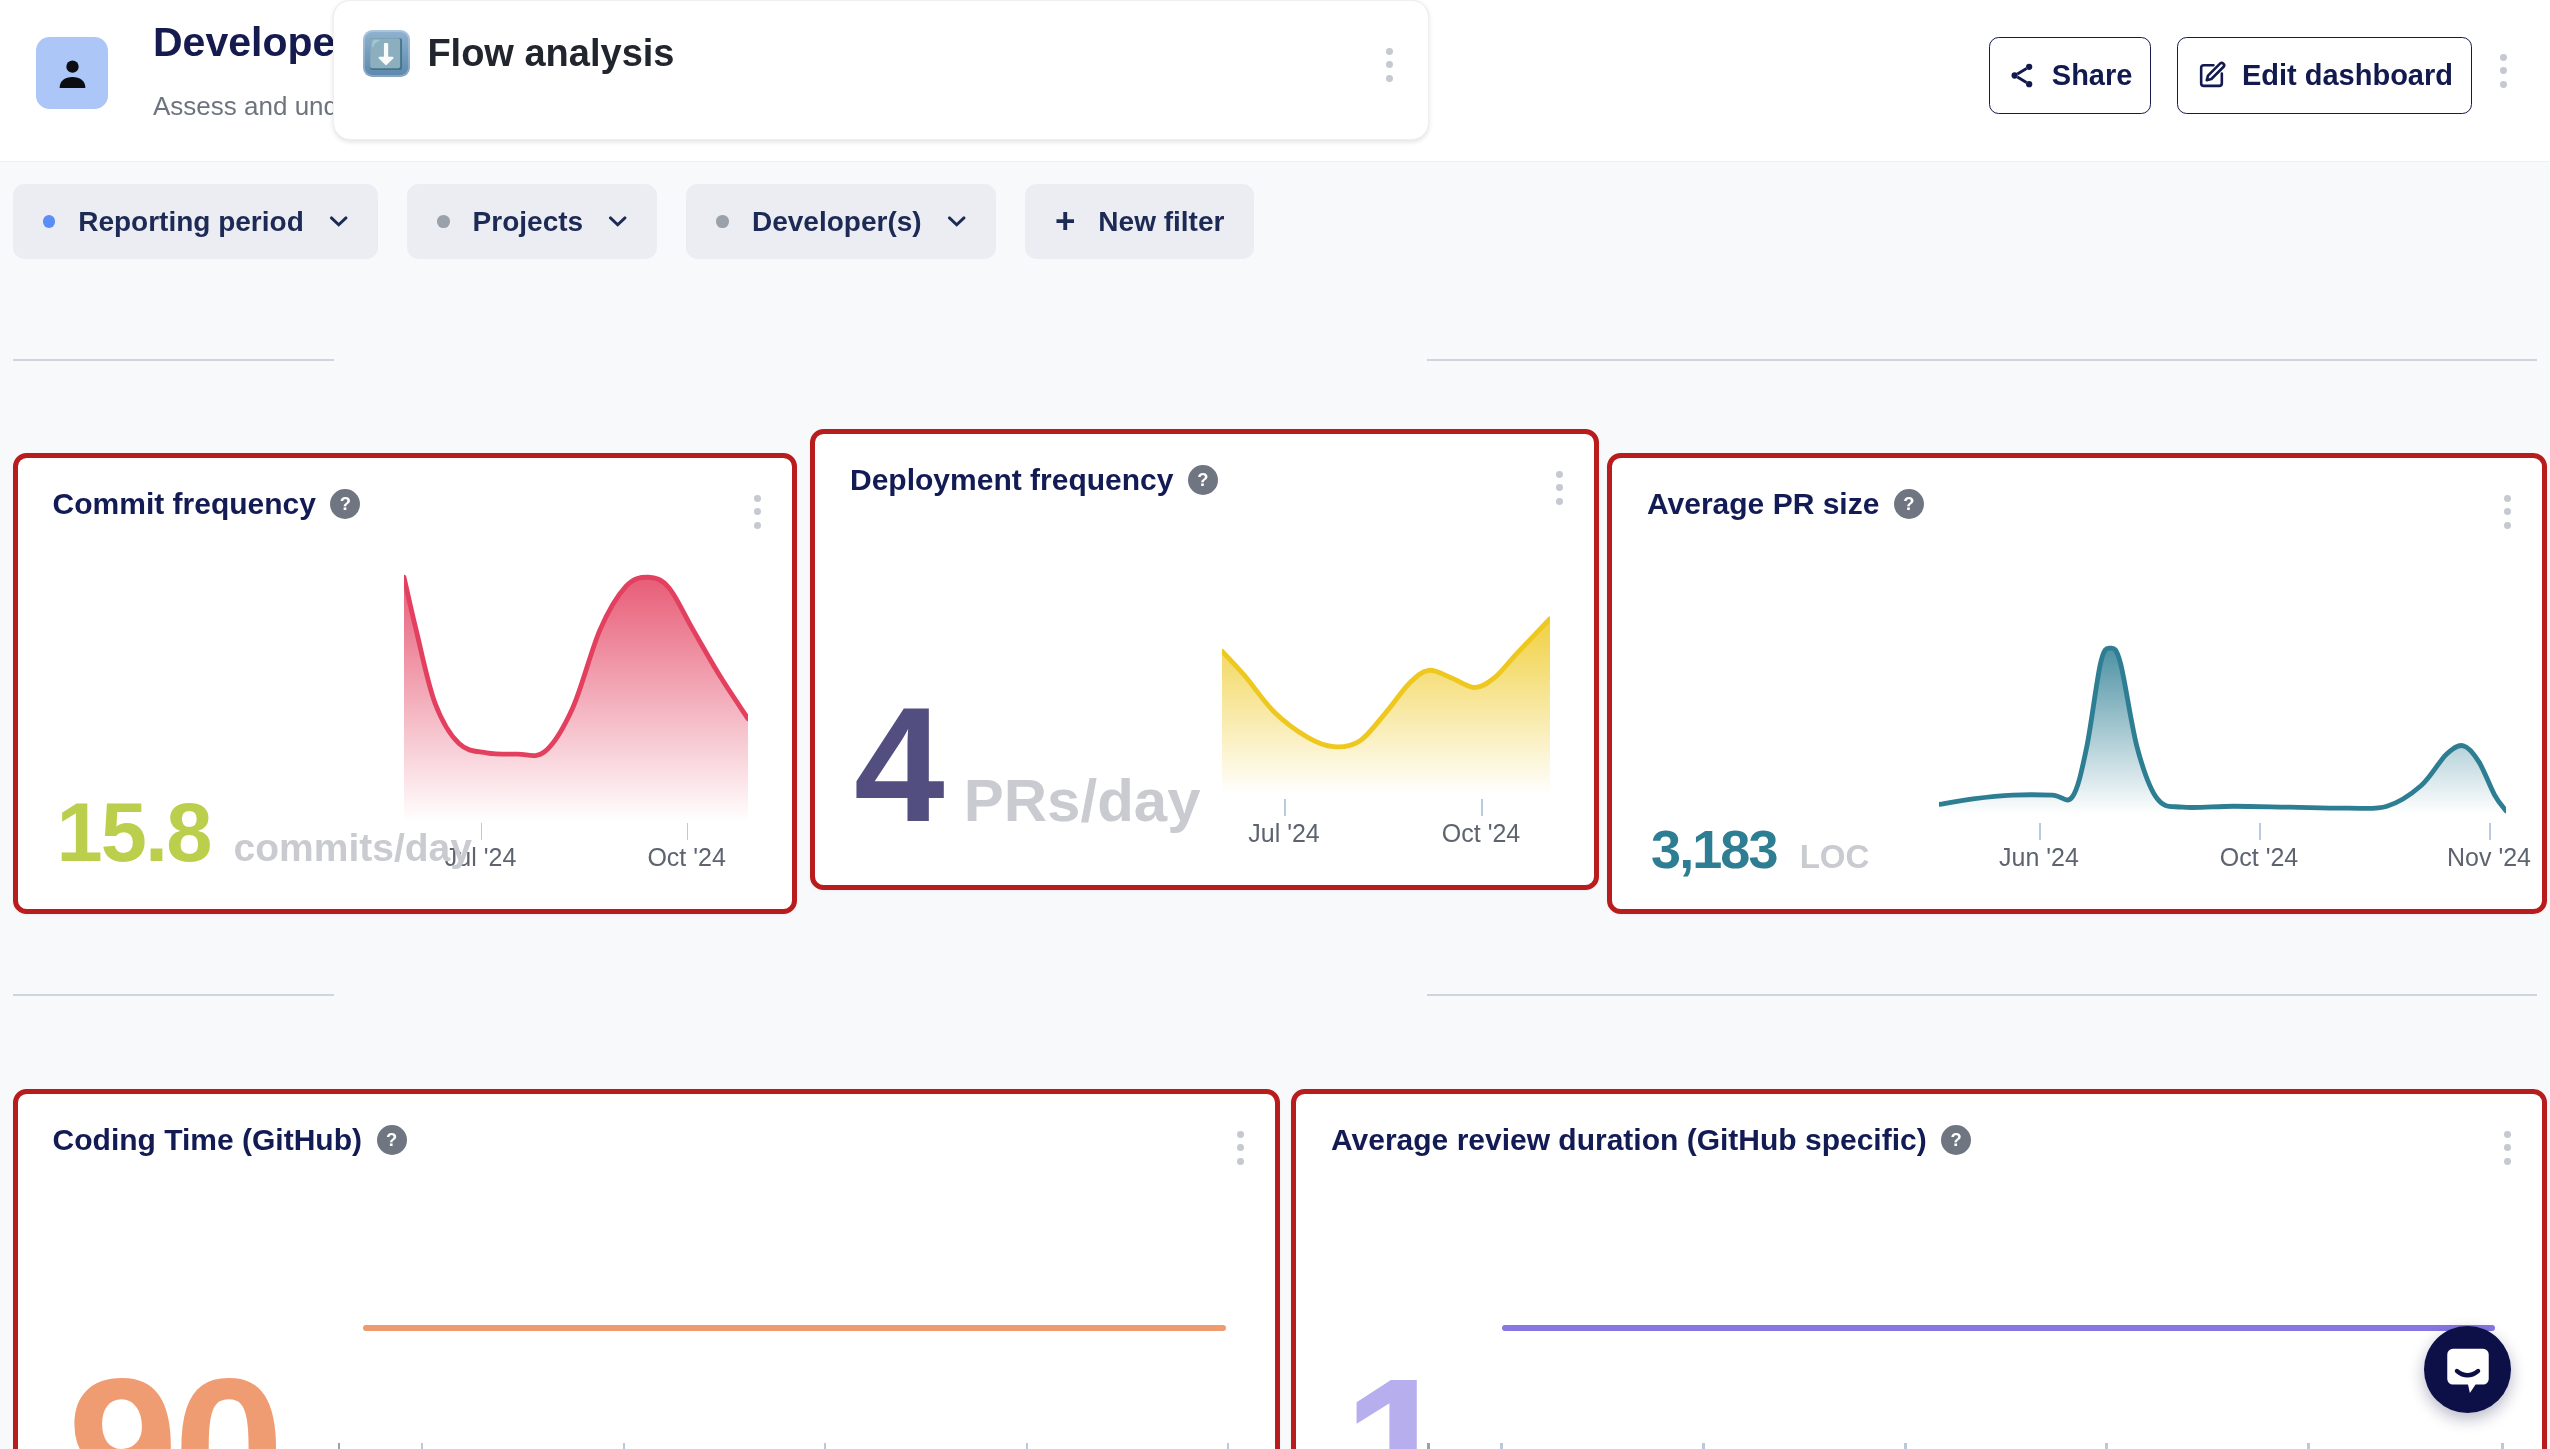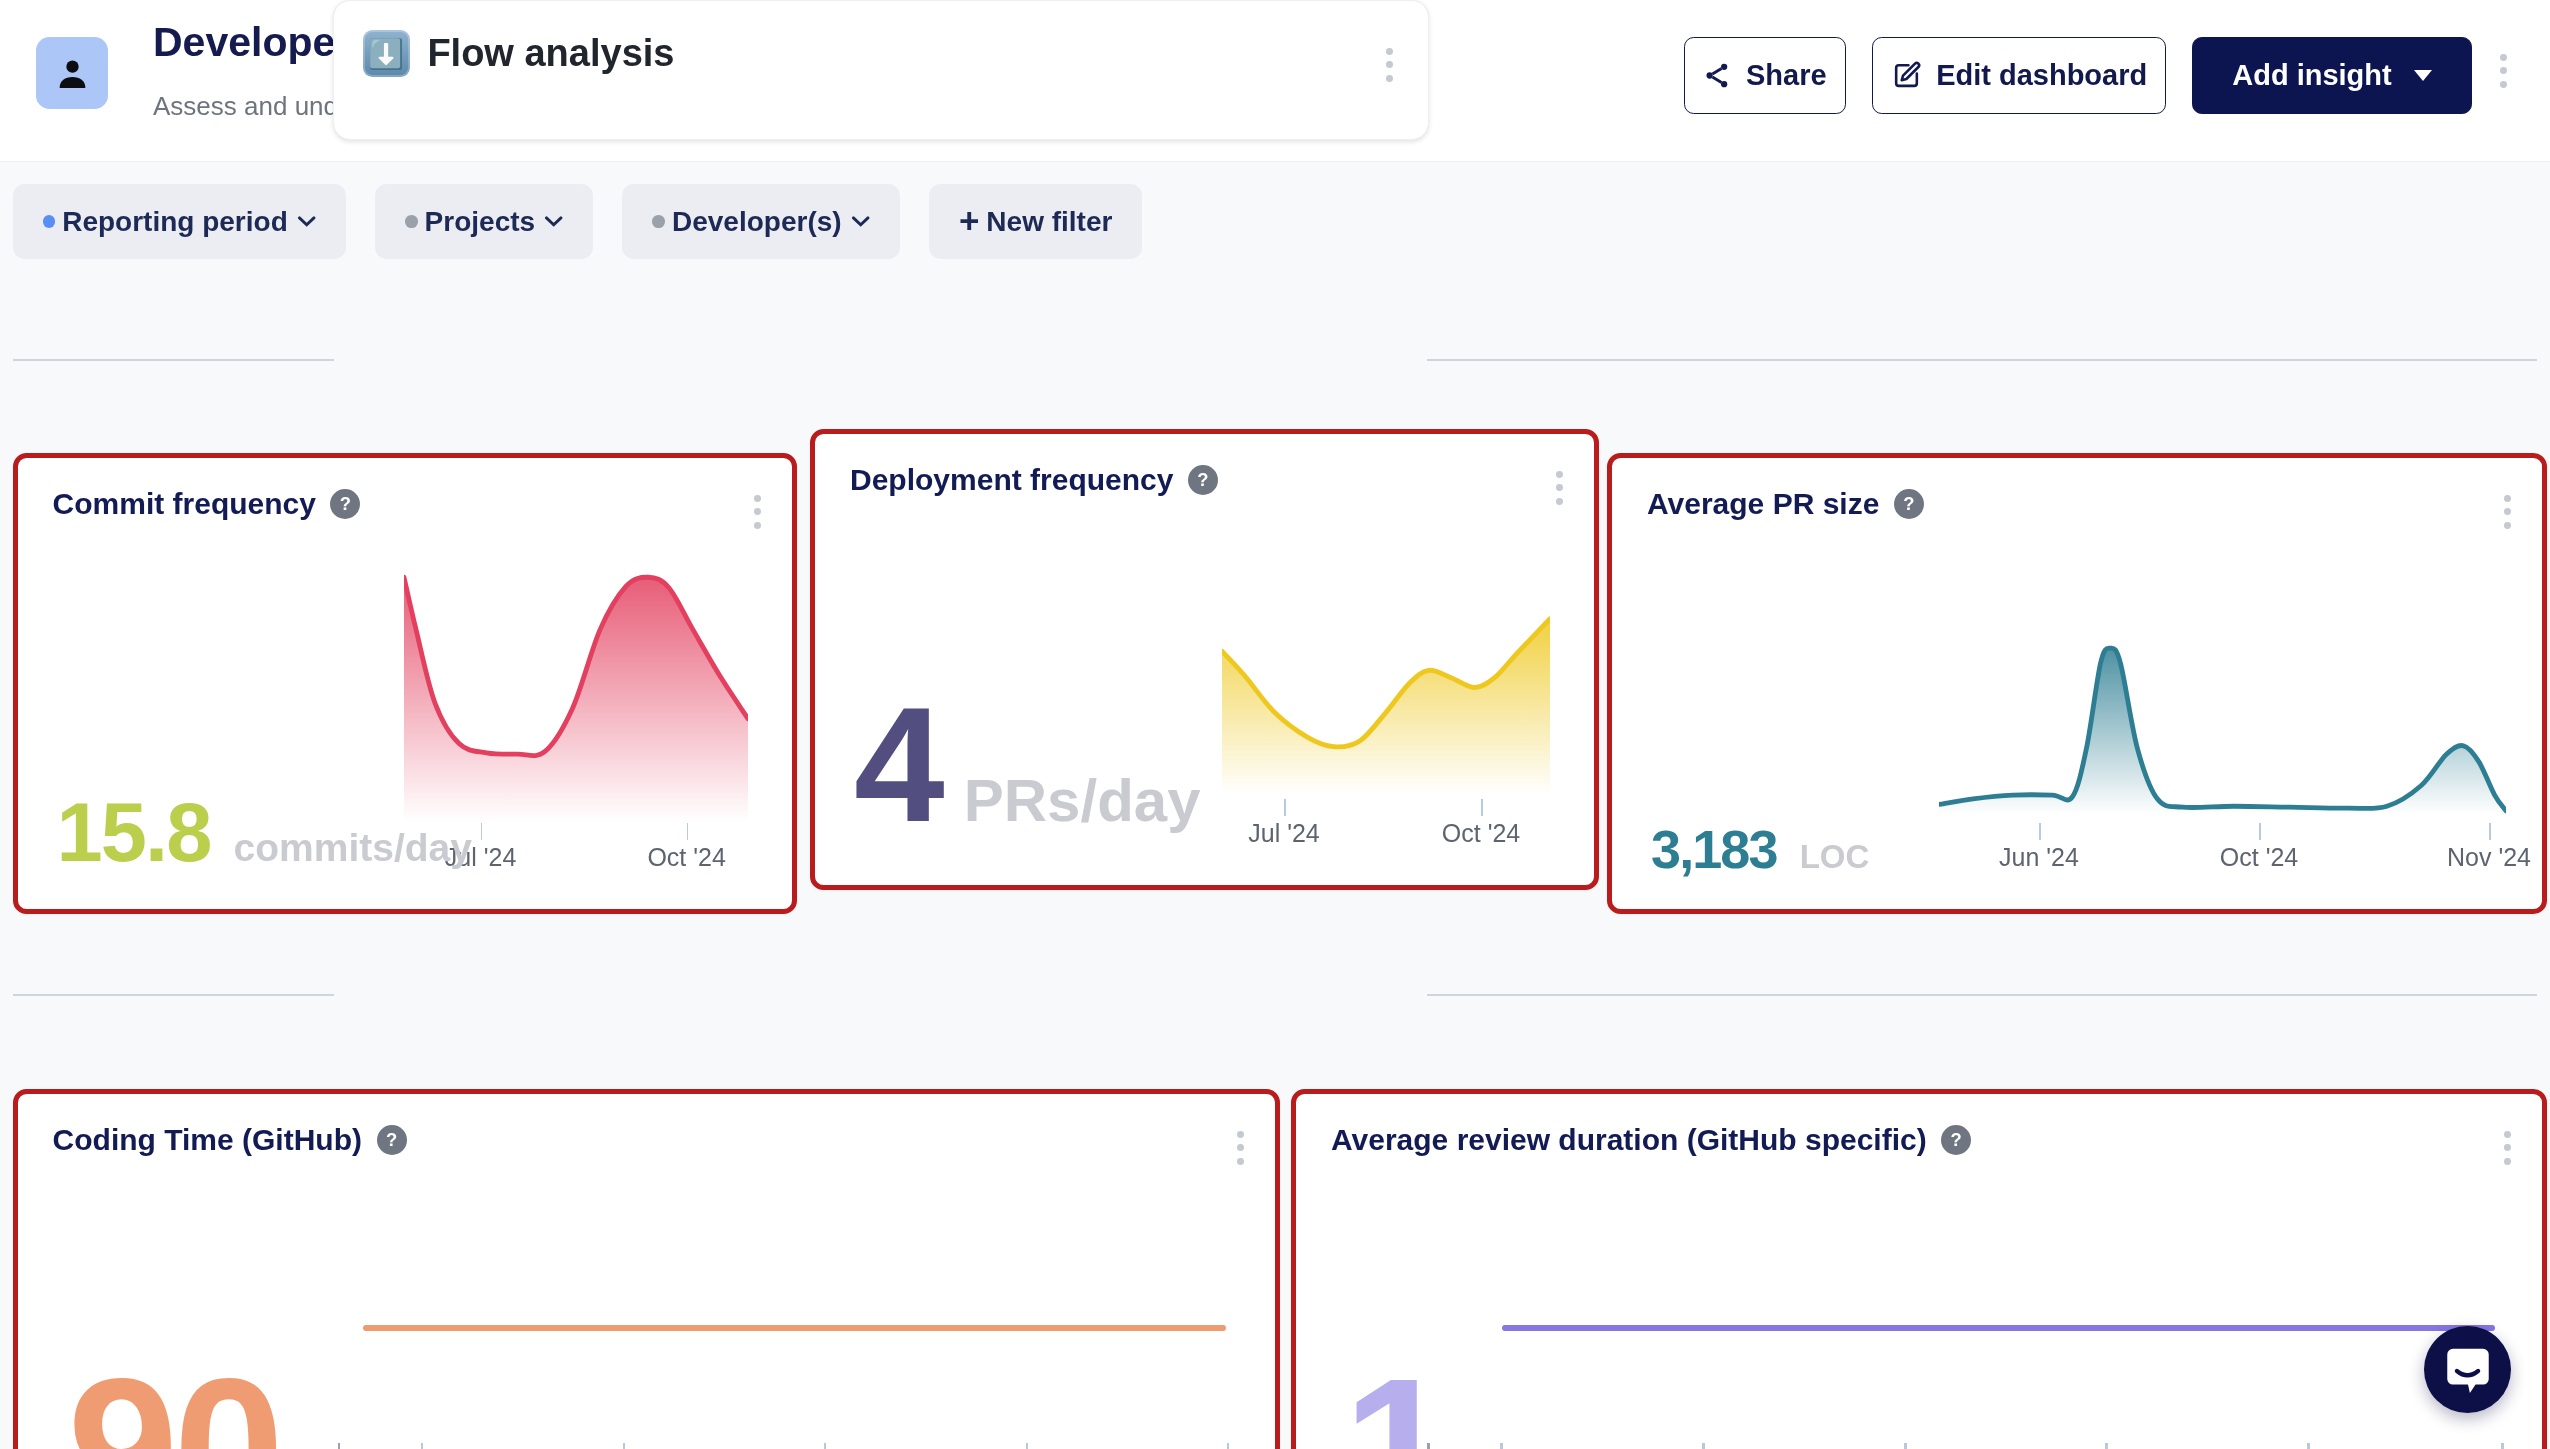--- a/index.html
+++ b/index.html
@@ -15,21 +15,21 @@
   .btn{height:77px;display:inline-flex;align-items:center;gap:14.5px;padding:0 18px;border-radius:9.7px;font-size:29px;font-weight:600;font-family:inherit;cursor:pointer;white-space:nowrap;}
   .btn.outline{background:#fff;border:1.9px solid #12194e;color:#12194e;}
   .btn.solid{background:#0c1550;border:1.9px solid #0c1550;color:#fff;padding:0 39px;}
   .caret{width:0;height:0;border-left:9.7px solid transparent;border-right:9.7px solid transparent;border-top:11.6px solid #fff;margin-left:7.8px;}
   .kebab{display:flex;flex-direction:column;gap:6.8px;cursor:pointer;background:none;border:none;padding:3.9px;}
   .kebab i{width:6.8px;height:6.8px;border-radius:50%;background:#c5c9d0;}
   .header-kebab{position:absolute;right:39px;top:50px;}
 
   
   .filterbar{position:absolute;left:12.6px;top:184px;display:flex;gap:29px;}
-  .chip{height:75px;display:inline-flex;align-items:center;gap:7px;padding:0 30px;border-radius:11.6px;background:#ebedf2;font-size:28px;font-weight:600;color:#1d2a55;cursor:pointer;border:none;font-family:inherit;white-space:nowrap;}
+  .chip{height:75px;display:inline-flex;align-items:center;gap:23px;padding:0 30px;border-radius:11.6px;background:#ebedf2;font-size:28px;font-weight:600;color:#1d2a55;cursor:pointer;border:none;font-family:inherit;white-space:nowrap;}
   .dot{width:12.6px;height:12.6px;border-radius:50%;background:#9aa1ab;}
   .chev{display:flex;margin-left:1.9px;}
   .plus{font-size:35px;font-weight:bold;line-height:1;margin-top:-2.9px;}
 
   
   .divider{position:absolute;height:1.9px;background:#cfd5dc;}
   .sectioncard{position:absolute;left:333px;width:1094px;height:138px;background:#fff;border:1px solid #edeff2;border-radius:17.4px;box-shadow:0 1.9px 5.8px rgba(20,24,40,.06);}
   .sectionrow{display:flex;align-items:center;gap:17.4px;padding:29px 0 0 29px;}
   .emoji-box{width:47px;height:47px;border-radius:9.7px;background:linear-gradient(180deg,#90b3d0,#5c87ac);color:#fff;display:flex;align-items:center;justify-content:center;font-size:29px;font-weight:bold;box-shadow:inset 0 0 0 1.9px rgba(255,255,255,.25);}
   .sectiontitle{font-size:38px;font-weight:bold;color:#21262e;}
@@ -103,24 +103,20 @@
         </svg>
         <span>Share</span>
       </button>
       <button class="btn outline">
         <svg width="31" height="31" viewBox="0 0 24 24" fill="none" stroke="#12194e" stroke-width="2" stroke-linecap="round" stroke-linejoin="round">
           <path d="M13.5 4H6a2 2 0 0 0-2 2v12a2 2 0 0 0 2 2h12a2 2 0 0 0 2-2v-7.5"></path>
           <path d="M9.3 12.1 18.6 2.8a1.8 1.8 0 0 1 2.6 2.6l-9.3 9.3-3.6 1z"></path>
         </svg>
         <span>Edit dashboard</span>
       </button>
-      <button class="btn solid">
-        <span>Add insight</span>
-        <i class="caret"></i>
-      </button>
     </div>
     <button class="kebab header-kebab">
       <i></i>
         <i></i>
         <i></i>
     </button>
   </div>
 
   <div class="filterbar">
     <button class="chip">

